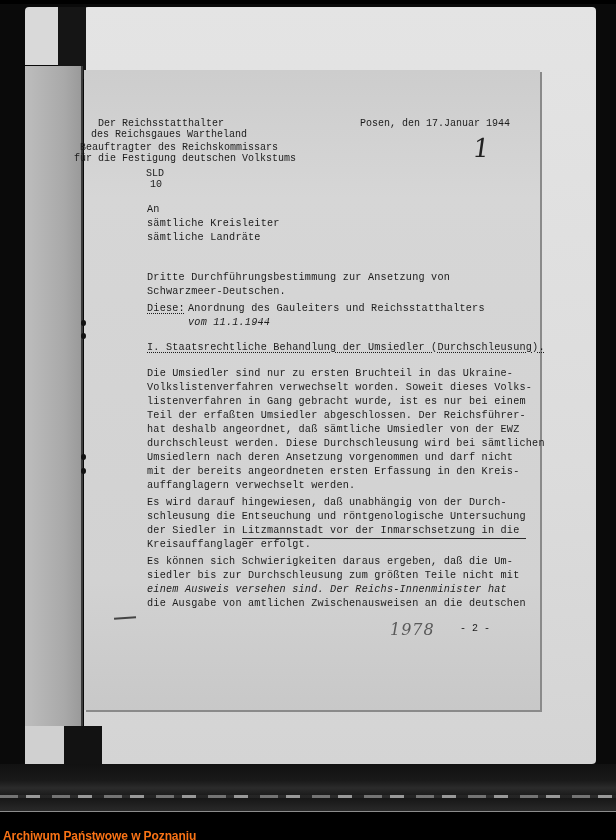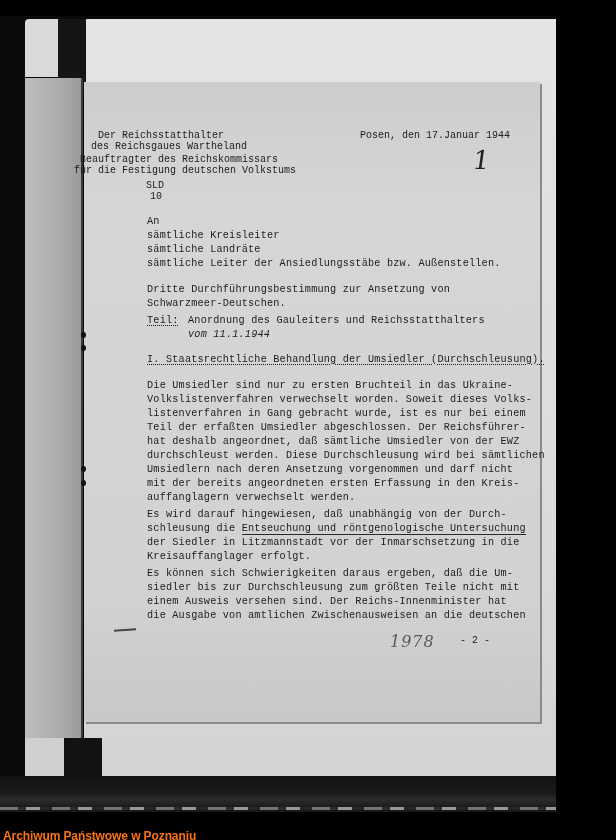--- a/index.html
+++ b/index.html
@@ -1,21 +1,21 @@
 <!DOCTYPE html>
 <html><head>
   <meta charset="utf-8">
   <style>
     html, body { margin: 0; padding: 0; }
     body {
       width: 616px; height: 840px; background: #000; position: relative; overflow: hidden;
       font-family: "Liberation Mono", "DejaVu Sans Mono", monospace;
     }
     .scan {
-      position: absolute; left: 0; top: 16px; width: 556px; height: 812px; background: #0a0a0a; overflow: hidden;
+      position: absolute; left: 0; top: 4px; width: 616px; height: 812px; background: #0a0a0a; overflow: hidden;
     }
     
     .back-sheet {
       position: absolute; left: 84px; top: 3px; width: 512px; height: 757px;
       background: linear-gradient(180deg, #e4e4e4 0%, #dcdcdc 60%, #d4d4d4 100%);
       border-radius: 4px;
     }
     
     .left-strip-top {
       position: absolute; left: 25px; top: 3px; width: 34px; height: 58px; background: #d9d9d9; border-radius: 4px 0 0 0;
@@ -41,21 +41,21 @@
       box-shadow: 2px 2px 0 #8a8a8a;
       color: #1c1c1c;
     }
     .page-right-edge {
       position: absolute; left: 528px; top: 70px; width: 12px; height: 636px;
       background: linear-gradient(90deg, #b0b0b0, #c8c8c8);
     }
     .txt { position: absolute; font-size: 10.2px; line-height: 14px; white-space: pre; letter-spacing: 0.2px; }
     .hdr { position: absolute; font-size: 10px; line-height: 11.5px; white-space: pre; }
     .underline-wavy { text-decoration: underline; text-decoration-style: dotted; text-underline-offset: 2px; }
-    .hand-underline { border-bottom: 1.3px solid #2a2a2a; padding-bottom: 0; }
+    .hand-underline { border-bottom: 1.3px solid #2a2a2a; padding-bottom: 16px; }
     .handwritten-1 {
       position: absolute; left: 389px; top: 63px; font-family: "DejaVu Serif", serif; font-size: 26px; color: #222; transform: skewX(-8deg);
     }
     .handwritten-num {
       position: absolute; left: 306px; top: 550px; font-family: "DejaVu Serif", serif; font-style: italic; font-size: 16px; color: #5a5a5a; letter-spacing: 1px;
     }
     .page-number { position: absolute; left: 376px; top: 553px; font-size: 10px; }
     .stroke { position: absolute; height: 1.5px; background: #444; }
     
     .band {
@@ -103,26 +103,25 @@
 
     <div class="hdr" style="left:276px; top:48px;">Posen, den 17.Januar 1944</div>
     <div class="handwritten-1">1</div>
 
     <div class="hdr" style="left:62px; top:98px;">SLD</div>
     <div class="hdr" style="left:66px; top:109px;">10</div>
 
     <div class="txt" style="left:63px; top:133px;">An</div>
     <div class="txt" style="left:63px; top:147px;">sämtliche Kreisleiter</div>
     <div class="txt" style="left:63px; top:161px;">sämtliche Landräte</div>
-    <div class="txt" style="left:63px; top:175px;">sämtliche Leiter der Ansiedlungsstäbe bzw. Außenstellen.</div>
 
     <div class="txt" style="left:63px; top:201px;">Dritte Durchführungsbestimmung zur Ansetzung von</div>
     <div class="txt" style="left:63px; top:215px;">Schwarzmeer-Deutschen.</div>
 
-    <div class="txt underline-wavy" style="left:63px; top:232px;">Teil:</div>
+    <div class="txt underline-wavy" style="left:63px; top:232px;">Diese:</div>
     <div class="txt" style="left:104px; top:232px;">Anordnung des Gauleiters und Reichsstatthalters</div>
     <div class="txt" style="left:104px; top:246px;font-style:italic;">vom 11.1.1944</div>
 
     <div class="txt underline-wavy" style="left:63px; top:271px;">I. Staatsrechtliche Behandlung der Umsiedler (Durchschleusung).</div>
 
     <div class="txt" style="left:63px; top:297px;">Die Umsiedler sind nur zu ersten Bruchteil in das Ukraine-</div>
     <div class="txt" style="left:63px; top:311px;">Volkslistenverfahren verwechselt worden. Soweit dieses Volks-</div>
     <div class="txt" style="left:63px; top:325px;">listenverfahren in Gang gebracht wurde, ist es nur bei einem</div>
     <div class="txt" style="left:63px; top:339px;">Teil der erfaßten Umsiedler abgeschlossen. Der Reichsführer-</div>
     <div class="txt" style="left:63px; top:353px;">hat deshalb angeordnet, daß sämtliche Umsiedler von der EWZ</div>
@@ -131,21 +130,21 @@
     <div class="txt" style="left:63px; top:395px;">mit der bereits angeordneten ersten Erfassung in den Kreis-</div>
     <div class="txt" style="left:63px; top:409px;">auffanglagern verwechselt werden.</div>
 
     <div class="txt" style="left:63px; top:426px;">Es wird darauf hingewiesen, daß unabhängig von der Durch-</div>
     <div class="txt" style="left:63px; top:440px;"><span>schleusung die </span><span class="hand-underline">Entseuchung und röntgenologische Untersuchung</span></div>
     <div class="txt" style="left:63px; top:454px;">der Siedler in Litzmannstadt vor der Inmarschsetzung in die</div>
     <div class="txt" style="left:63px; top:468px;">Kreisauffanglager erfolgt.</div>
 
     <div class="txt" style="left:63px; top:485px;">Es können sich Schwierigkeiten daraus ergeben, daß die Um-</div>
     <div class="txt" style="left:63px; top:499px;">siedler bis zur Durchschleusung zum größten Teile nicht mit</div>
-    <div class="txt" style="left:63px; top:513px;">einem Ausweis versehen sind. Der Reichs-Innenminister hat</div>
+    <div class="txt" style="left:63px; top:513px;font-style:italic;">einem Ausweis versehen sind. Der Reichs-Innenminister hat</div>
     <div class="txt" style="left:63px; top:527px;">die Ausgabe von amtlichen Zwischenausweisen an die deutschen</div>
 
     <div class="stroke" style="left:30px; top:547px; width:22px; transform: rotate(-4deg);"></div>
 
     <div class="handwritten-num">1978</div>
     <div class="page-number">- 2 -</div>
   </div>
 
   <div class="band"></div>
   <div class="band-streak"></div>

